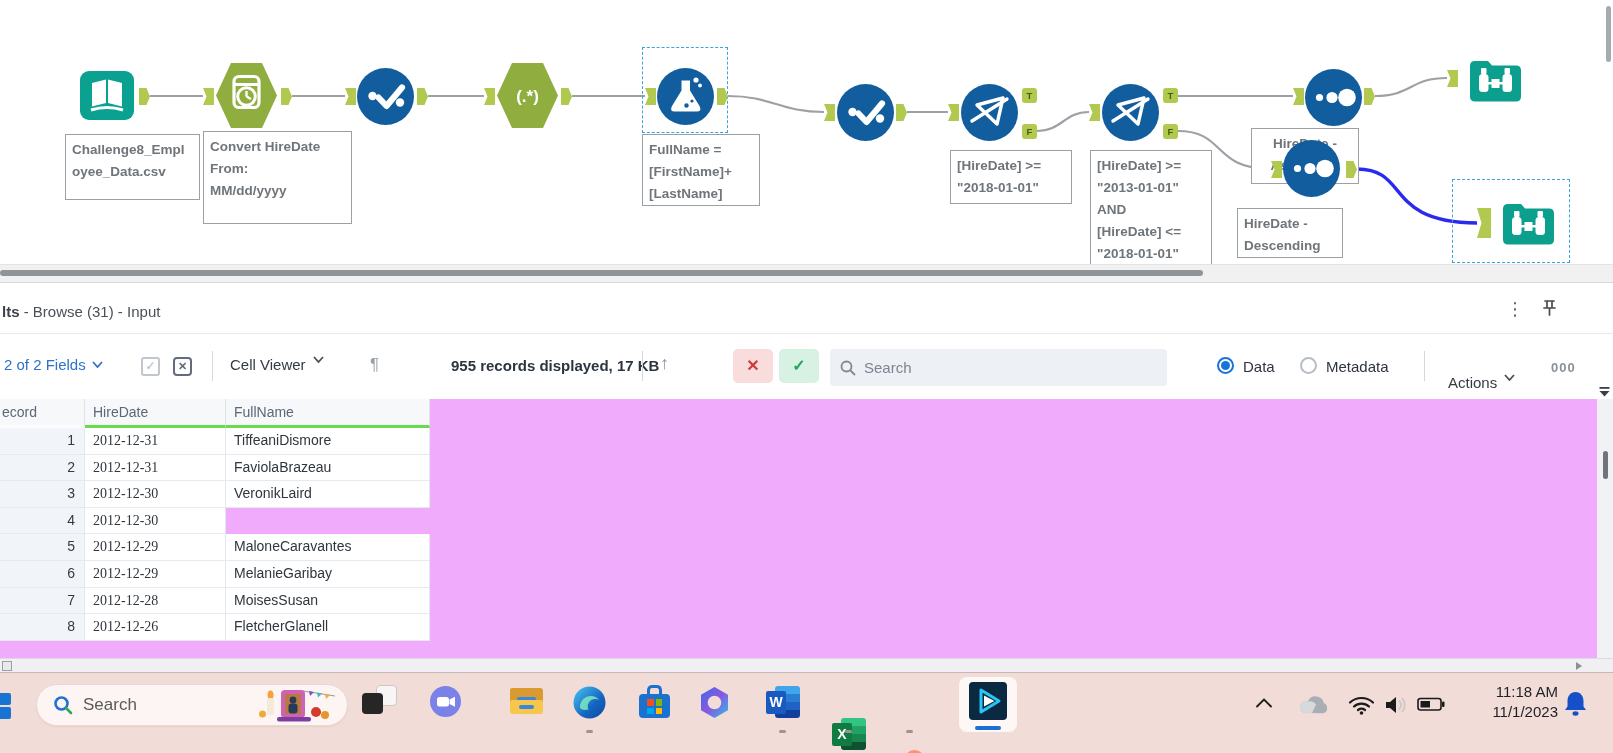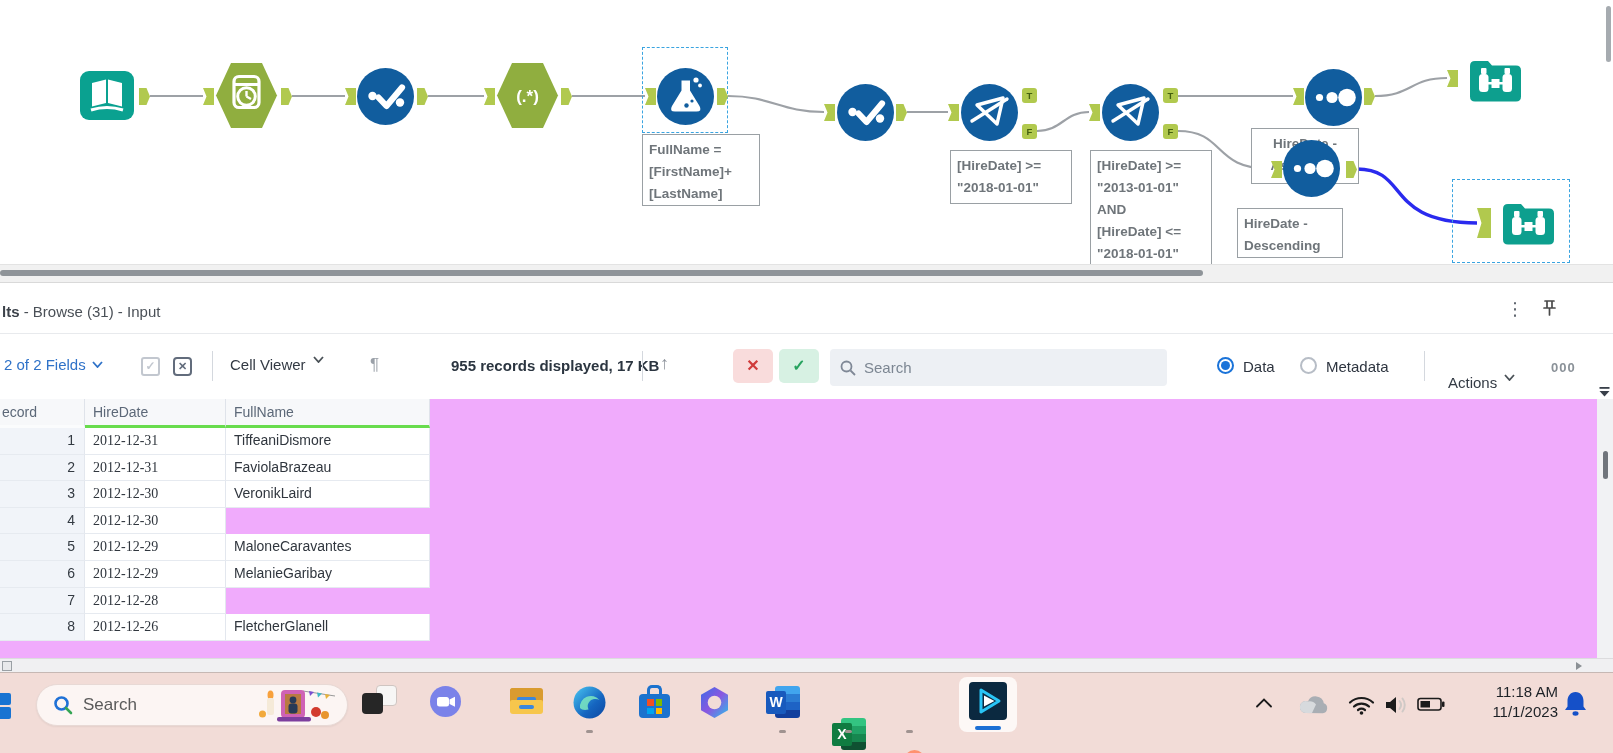--- a/index.html
+++ b/index.html
@@ -112,20 +112,25 @@
       <path d="M1037 131 C1062 131 1064 112 1089 112" stroke="#9da1a6" stroke-width="2.2" fill="none"></path>
       <path d="M1178 96 H1293" stroke="#9da1a6" stroke-width="2.2" fill="none"></path>
       <path d="M1178 131 C1226 131 1212 169 1271 169" stroke="#9da1a6" stroke-width="2.2" fill="none"></path>
       <path d="M1375 96 C1412 96 1410 78 1447 78" stroke="#9da1a6" stroke-width="2.2" fill="none"></path>
       <path d="M1357 169 C1410 169 1384 223 1477 223" stroke="#2a2aee" stroke-width="3.4" fill="none"></path>
     </svg>
 
     <div class="selbox" style="left:642px;top:47px;width:86px;height:86px"></div>
     <div class="selbox" style="left:1452px;top:179px;width:118px;height:84px"></div>
 
+    <div class="anno" style="left:65px;top:134px;width:135px;height:66px">Challenge8_Empl
+oyee_Data.csv</div>
+    <div class="anno" style="left:203px;top:131px;width:149px;height:93px">Convert HireDate
+From:
+MM/dd/yyyy</div>
     <div class="anno" style="left:642px;top:134px;width:118px;height:72px">FullName =
 [FirstName]+
 [LastName]</div>
     <div class="anno" style="left:950px;top:150px;width:122px;height:54px">[HireDate] &gt;=
 "2018-01-01"</div>
     <div class="anno" style="left:1090px;top:150px;width:122px;height:120px">[HireDate] &gt;=
 "2013-01-01"
 AND
 [HireDate] &lt;=
 "2018-01-01"</div>
@@ -372,20 +377,21 @@
         <div class="td c3">MaloneCaravantes</div>
       </div>
       <div class="tr">
         <div class="td num">6</div>
         <div class="td c2">2012-12-29</div>
         <div class="td c3">MelanieGaribay</div>
       </div>
       <div class="tr">
         <div class="td num">7</div>
         <div class="td c2">2012-12-28</div>
+        <div class="td c3">MoisesSusan</div>
       </div>
       <div class="tr">
         <div class="td num">8</div>
         <div class="td c2">2012-12-26</div>
         <div class="td c3">FletcherGlanell</div>
       </div>
     </div>
     <div class="g-vscroll">
       <div class="thumb"></div>
     </div>

